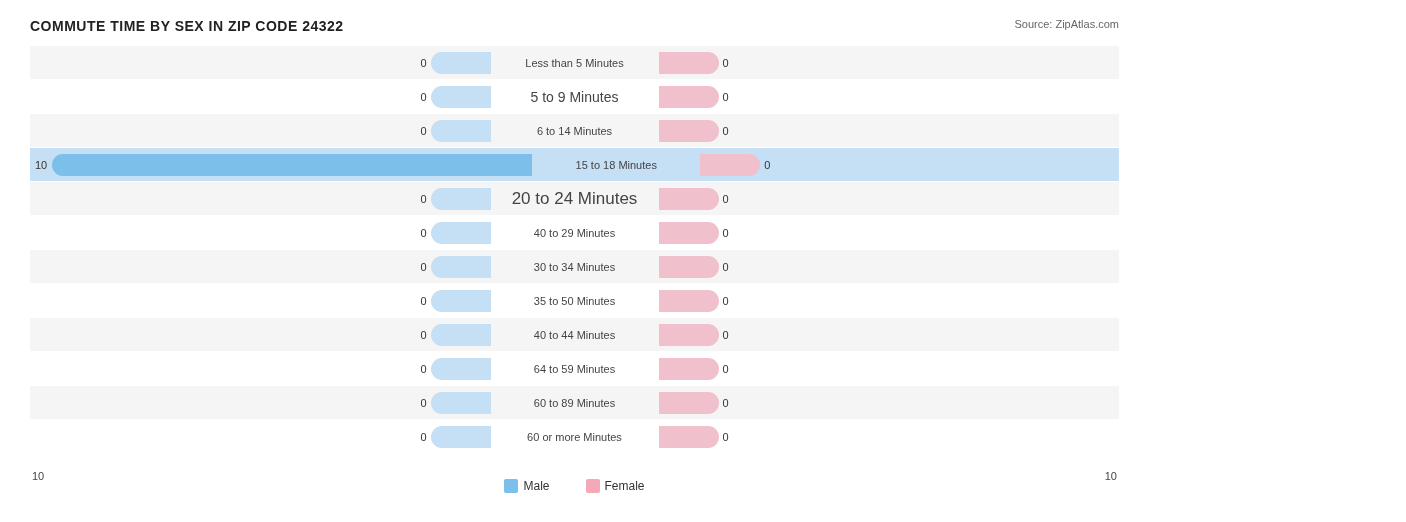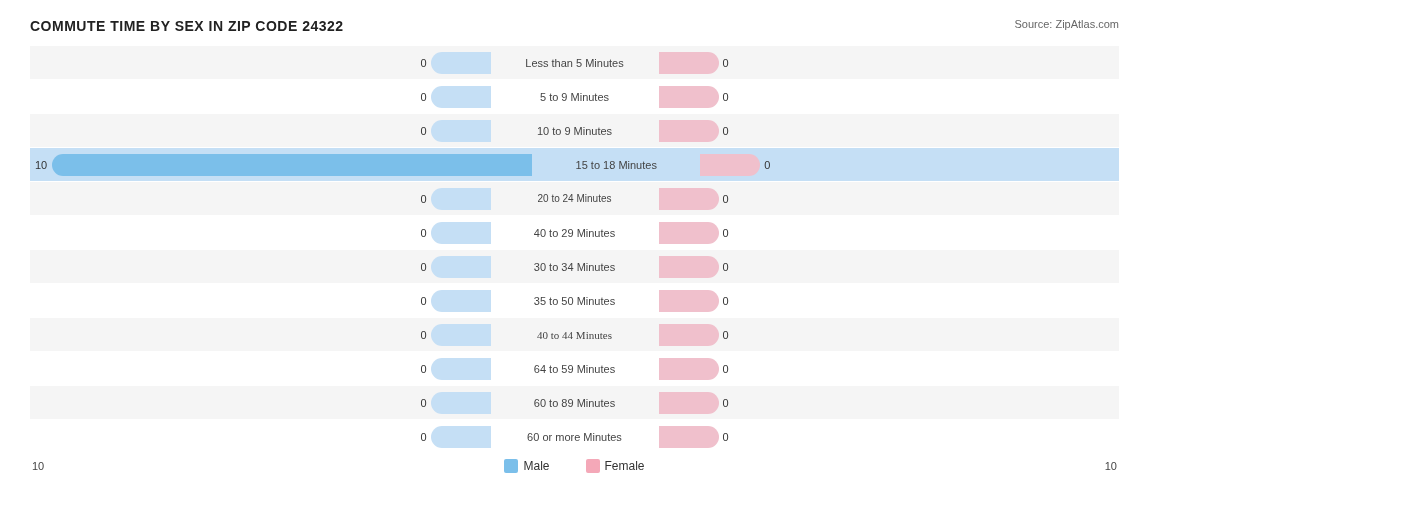--- a/index.html
+++ b/index.html
@@ -138,20 +138,21 @@
     .axis-value {
       font-size: 11px;
       color: #444;
     }
     .legend {
       display: flex;
       gap: 36px;
       align-items: center;
       justify-content: center;
       flex: 1;
+      margin-top: 20px;
     }
     .legend-item {
       display: flex;
       align-items: center;
       gap: 5px;
       font-size: 12px;
       color: #333;
     }
     .legend-box {
       width: 14px;
@@ -180,32 +181,32 @@
         <div class="right-section">
           <div class="bar-female zero-bar-female"></div>
           <span class="value-right">0</span>
         </div>
       </div>
       <div class="bar-row">
         <div class="left-section">
           <span class="value-left">0</span>
           <div class="bar-male zero-bar"></div>
         </div>
-        <div class="label-center" style="font-size: 11px; color: rgb(68, 68, 68); min-width: 160px; width: 160px; text-align: center;">5 to 9 Minutes</div>
-        <div class="right-section">
-          <div class="bar-female zero-bar-female"></div>
-          <span class="value-right">0</span>
-        </div>
-      </div>
-      <div class="bar-row">
-        <div class="left-section">
-          <span class="value-left">0</span>
-          <div class="bar-male zero-bar"></div>
-        </div>
-        <div class="label-center" style="font-size: 11px; color: rgb(68, 68, 68); min-width: 160px; width: 160px; text-align: center;">10 to 9 Minutes</div>
+        <div class="label-center" style="font-size: 14px; color: rgb(68, 68, 68); min-width: 160px; width: 160px; text-align: center;">5 to 9 Minutes</div>
+        <div class="right-section">
+          <div class="bar-female zero-bar-female"></div>
+          <span class="value-right">0</span>
+        </div>
+      </div>
+      <div class="bar-row">
+        <div class="left-section">
+          <span class="value-left">0</span>
+          <div class="bar-male zero-bar"></div>
+        </div>
+        <div class="label-center" style="font-size: 11px; color: rgb(68, 68, 68); min-width: 160px; width: 160px; text-align: center;">6 to 14 Minutes</div>
         <div class="right-section">
           <div class="bar-female zero-bar-female"></div>
           <span class="value-right">0</span>
         </div>
       </div>
       <div class="bar-row bar-row-highlight">
         <div class="left-section">
           <span class="bar-value-outside">10</span>
           <div class="bar-male" style="width: 480px;"></div>
         </div>
@@ -213,21 +214,21 @@
         <div class="right-section">
           <div class="bar-female zero-bar-female"></div>
           <span class="value-right">0</span>
         </div>
       </div>
       <div class="bar-row">
         <div class="left-section">
           <span class="value-left">0</span>
           <div class="bar-male zero-bar"></div>
         </div>
-        <div class="label-center" style="font-size: 10px; color: rgb(68, 68, 68); min-width: 160px; width: 160px; text-align: center;">20 to 24 Minutes</div>
+        <div class="label-center" style="font-size: 17px; color: rgb(68, 68, 68); min-width: 160px; width: 160px; text-align: center;">20 to 24 Minutes</div>
         <div class="right-section">
           <div class="bar-female zero-bar-female"></div>
           <span class="value-right">0</span>
         </div>
       </div>
       <div class="bar-row">
         <div class="left-section">
           <span class="value-left">0</span>
           <div class="bar-male zero-bar"></div>
         </div>
@@ -257,21 +258,21 @@
         <div class="right-section">
           <div class="bar-female zero-bar-female"></div>
           <span class="value-right">0</span>
         </div>
       </div>
       <div class="bar-row">
         <div class="left-section">
           <span class="value-left">0</span>
           <div class="bar-male zero-bar"></div>
         </div>
-        <div class="label-center" style="font-size: 11px; color: rgb(68, 68, 68); min-width: 160px; width: 160px; text-align: center; font-family: Liberation Serif, serif;">40 to 44 Minutes</div>
+        <div class="label-center" style="font-size: 11px; color: rgb(68, 68, 68); min-width: 160px; width: 160px; text-align: center;">40 to 44 Minutes</div>
         <div class="right-section">
           <div class="bar-female zero-bar-female"></div>
           <span class="value-right">0</span>
         </div>
       </div>
       <div class="bar-row">
         <div class="left-section">
           <span class="value-left">0</span>
           <div class="bar-male zero-bar"></div>
         </div>

